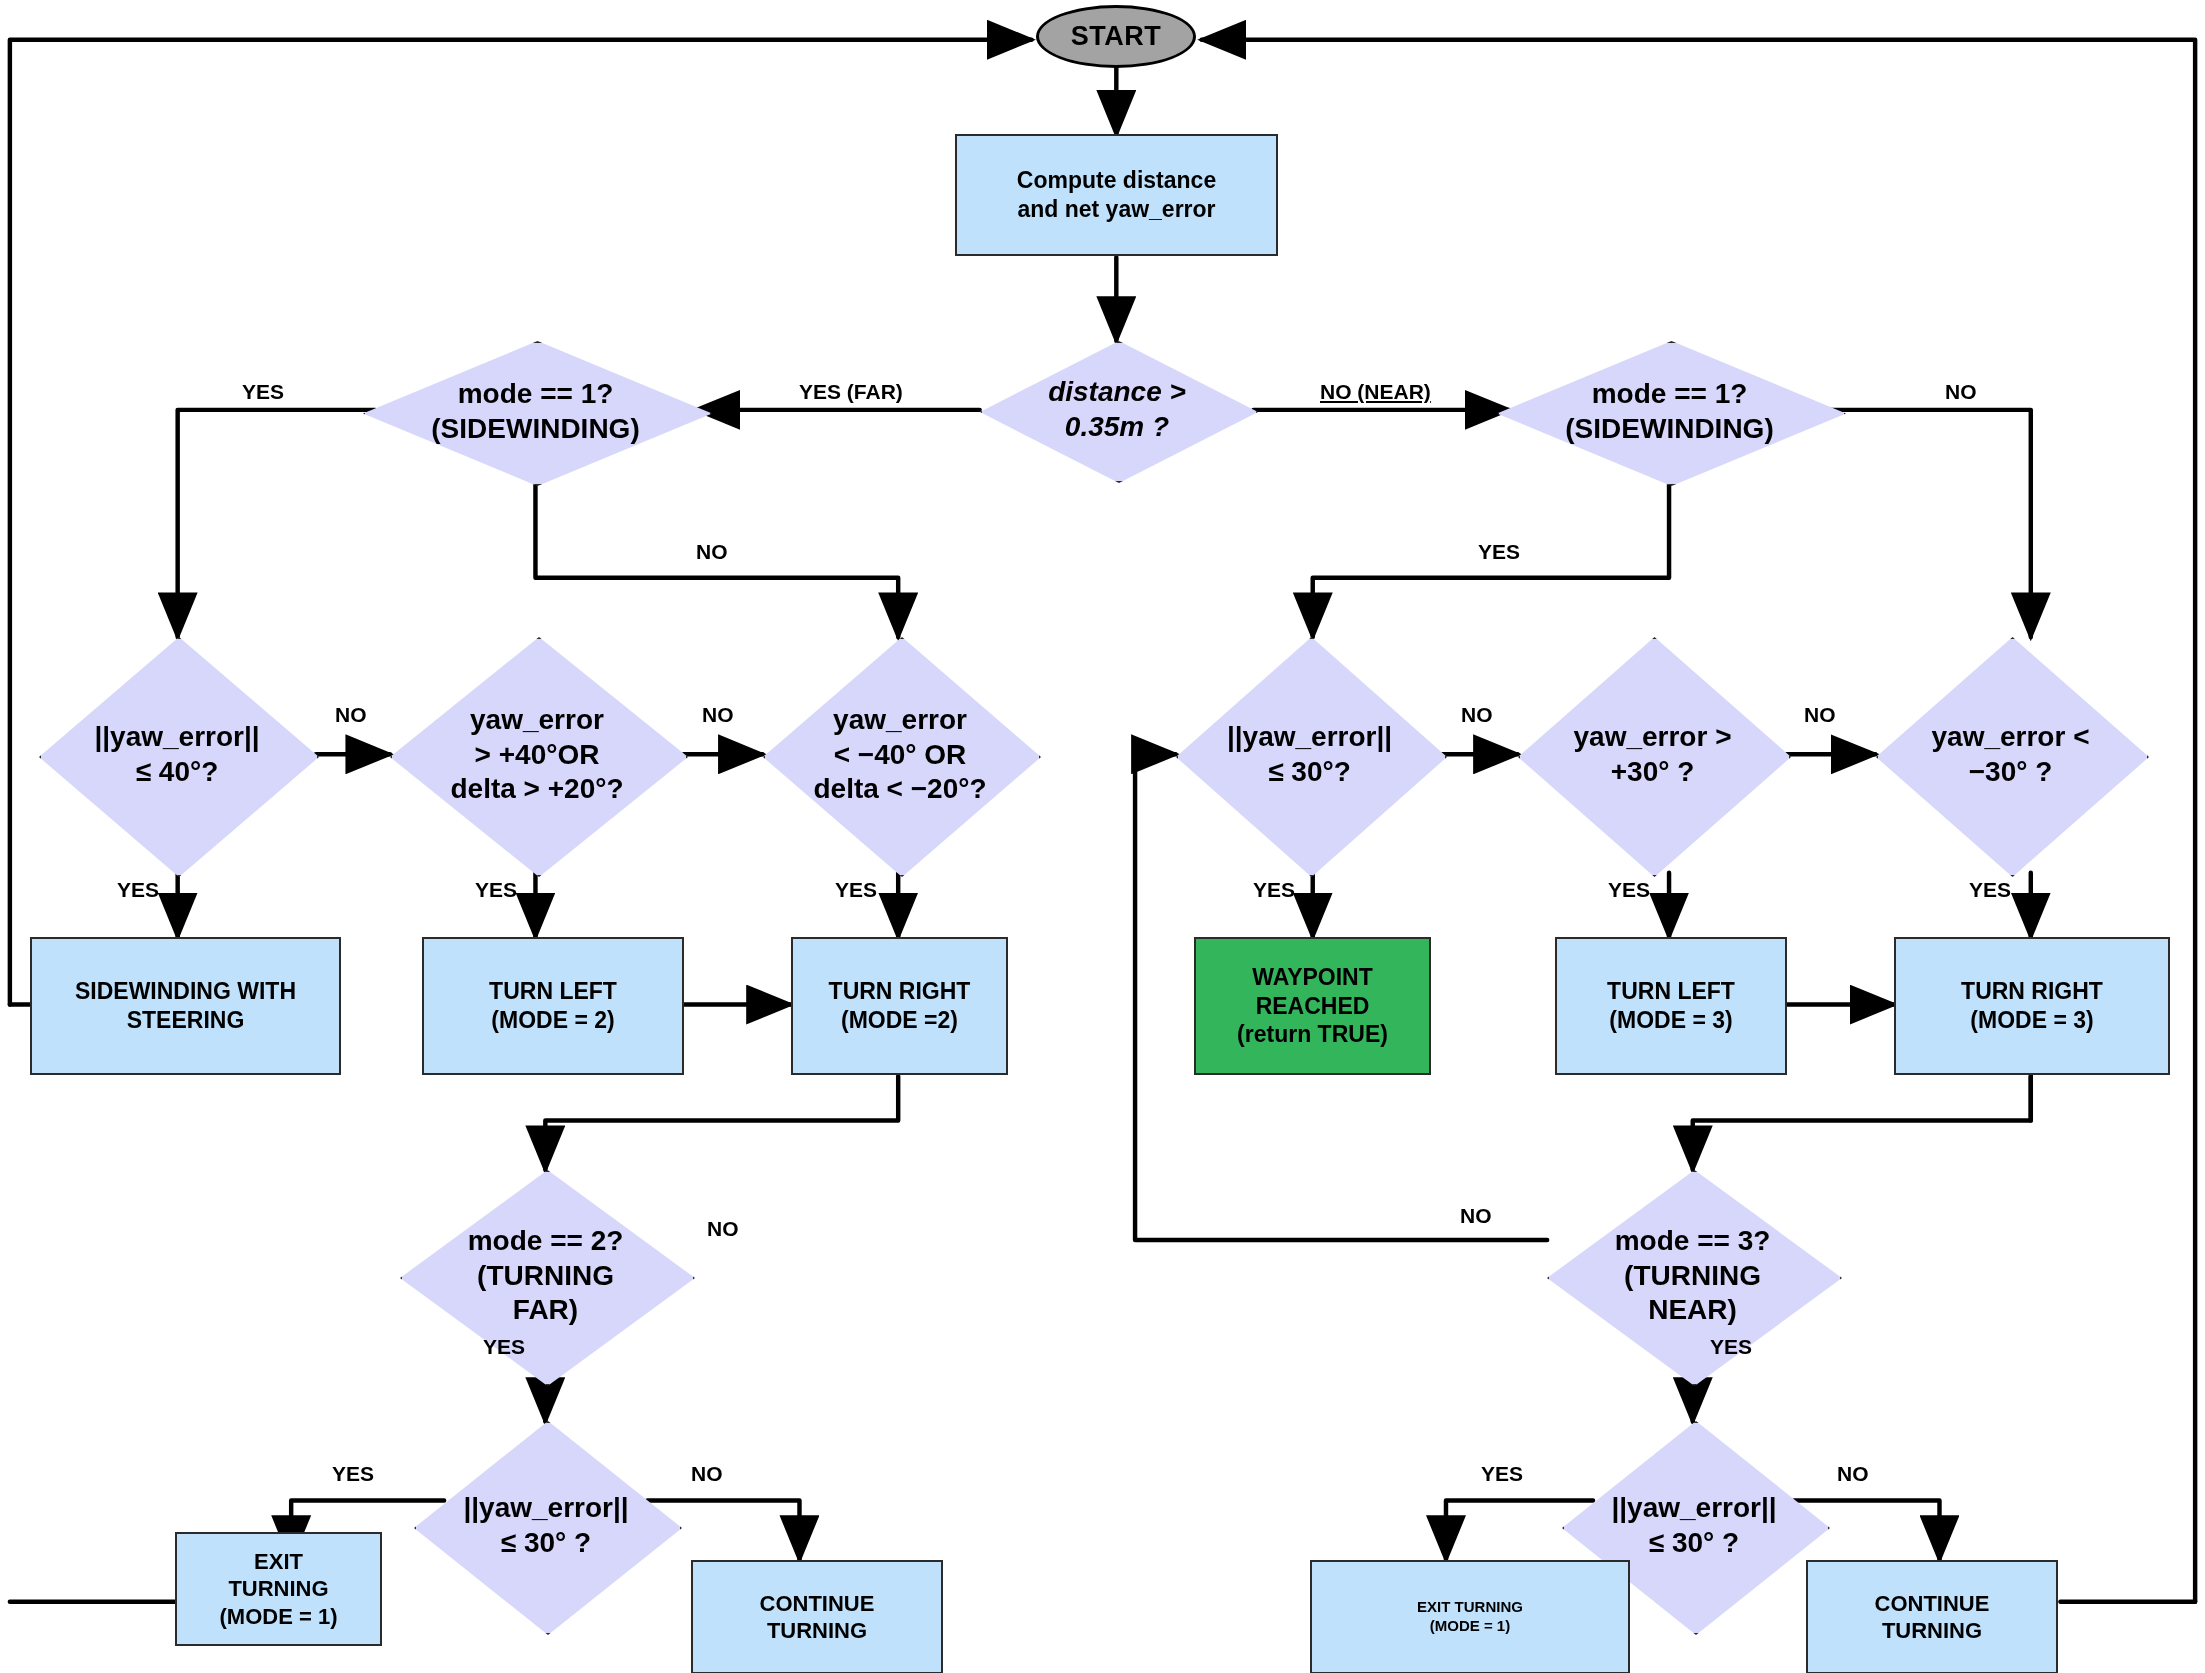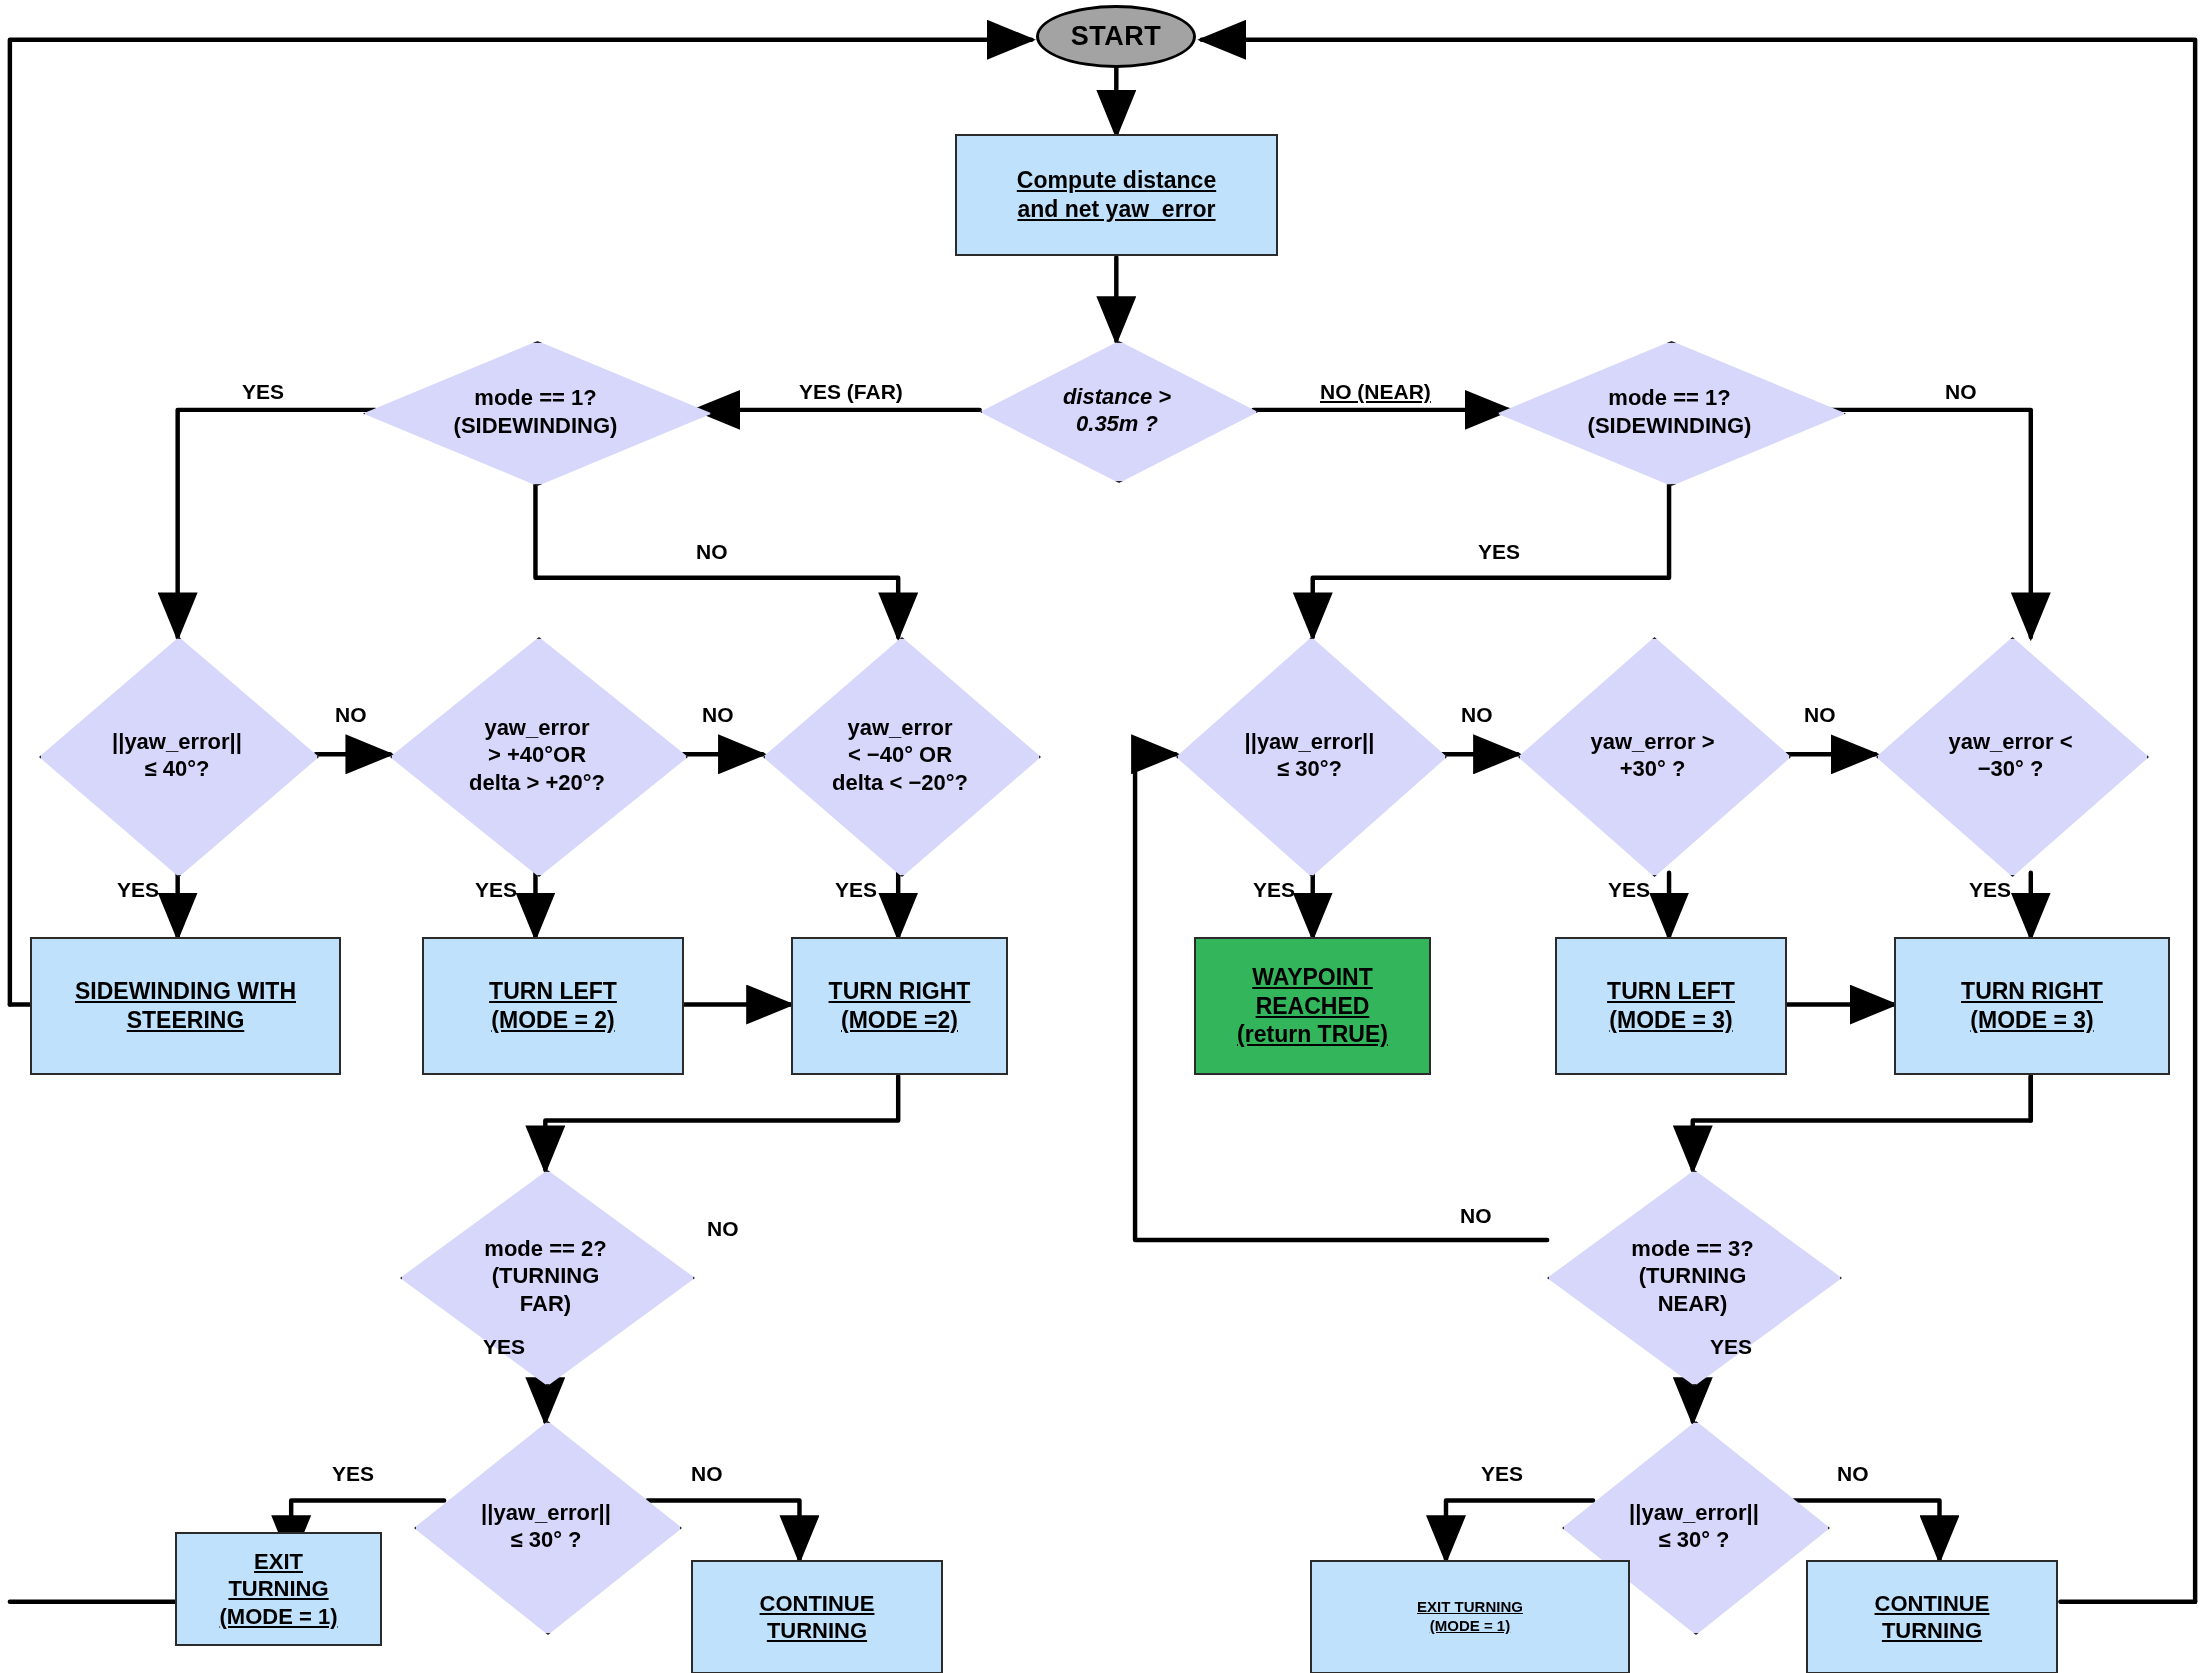--- a/index.html
+++ b/index.html
@@ -6,29 +6,29 @@
   html,body{margin:0;padding:0;background:#ffffff;}
   body{font-family:"Liberation Sans", sans-serif;}
   #stage{position:relative;width:2205px;height:1674px;background:#fff;overflow:hidden;}
   svg#wires{position:absolute;left:0;top:0;width:2205px;height:1674px;}
 
   .node{position:absolute;box-sizing:border-box;display:flex;align-items:center;
         justify-content:center;text-align:center;font-weight:bold;color:#000;
         line-height:1.24;white-space:pre-line;}
 
   
-  .rect{background:#bfe1fc;border:2.5px solid #2b2b2b;font-size:23px;padding:13px 5px;text-decoration:underline;}
+  .rect{background:#bfe1fc;border:2.5px solid #2b2b2b;font-size:23px;padding:13px 5px;}
   .rect.green{background:#33b55c;}
 
   
   .ellipse{background:#a3a3a3;border:3px solid #000;border-radius:50%;
            font-size:27px;letter-spacing:0.5px;}
 
   
-  .diamond{color:#000;font-size:22px;}
+  .diamond{color:#000;font-size:28px;}
   .diamond .dshape{position:absolute;left:0;top:0;width:100%;height:100%;
         background:#d6d7fa;border:2.5px solid #2b2b2b;
         clip-path:polygon(50% 0%,100% 50%,50% 100%,0% 50%);
         border-radius:7px;}
   .diamond .dtxt{position:relative;z-index:2;width:86%;white-space:pre-line;}
 
   
   .elabel{position:absolute;font-size:21px;font-weight:bold;color:#000;
           white-space:nowrap;background:transparent;}
 </style>

